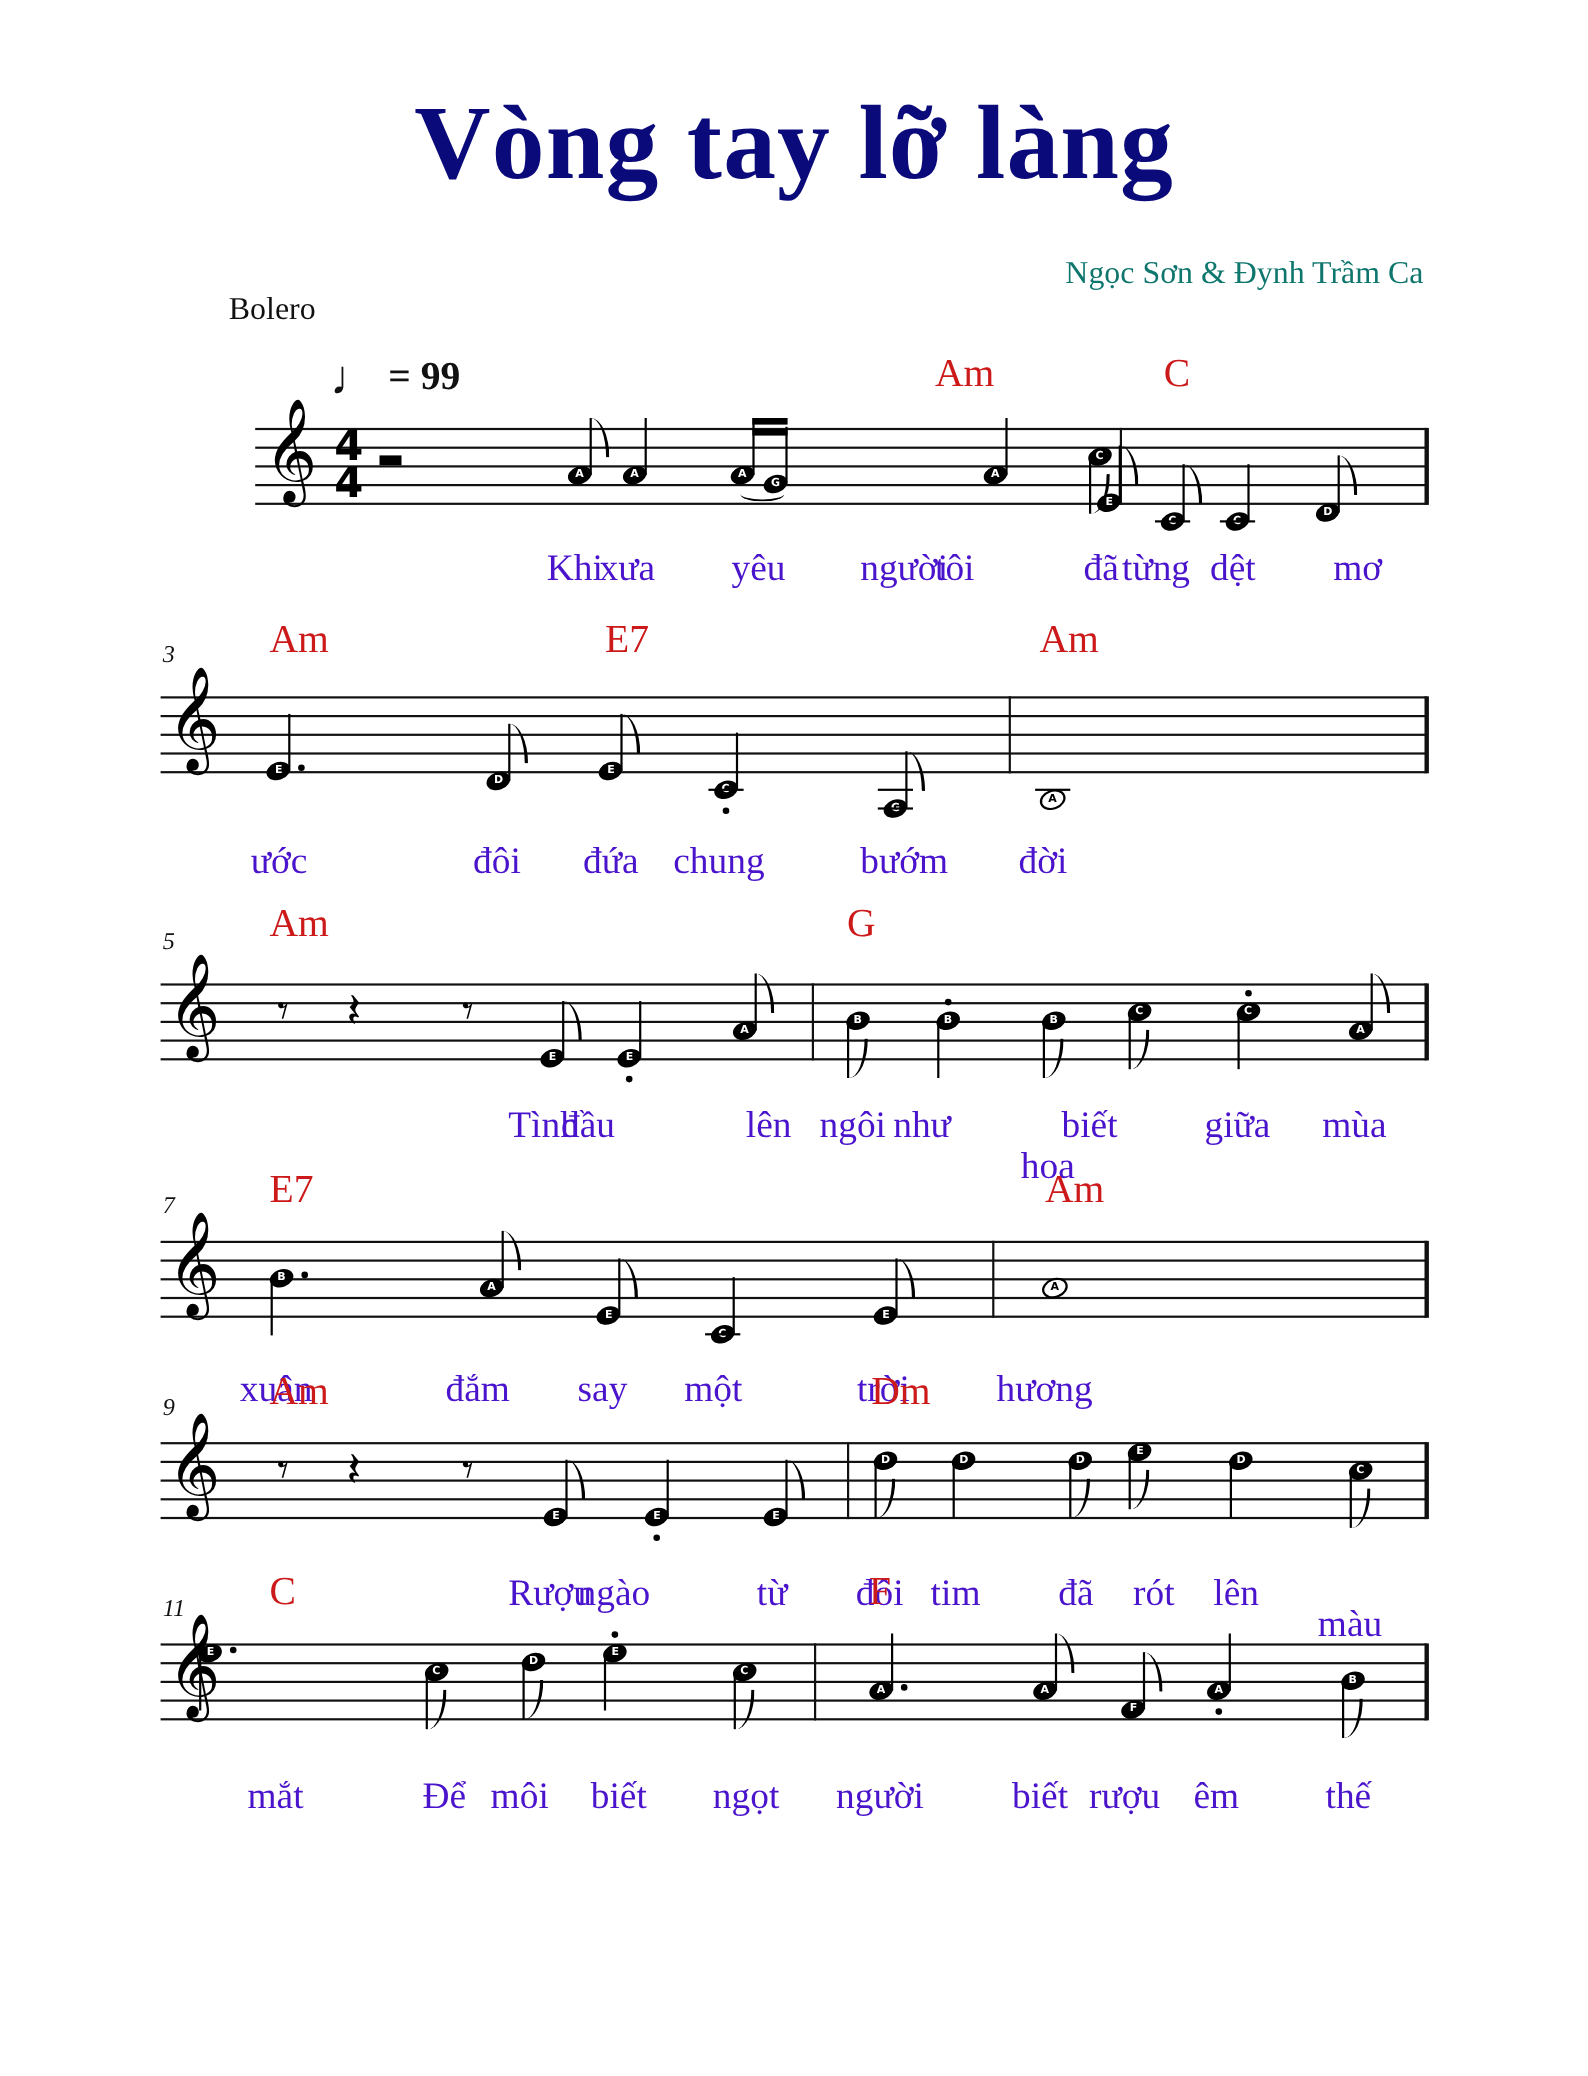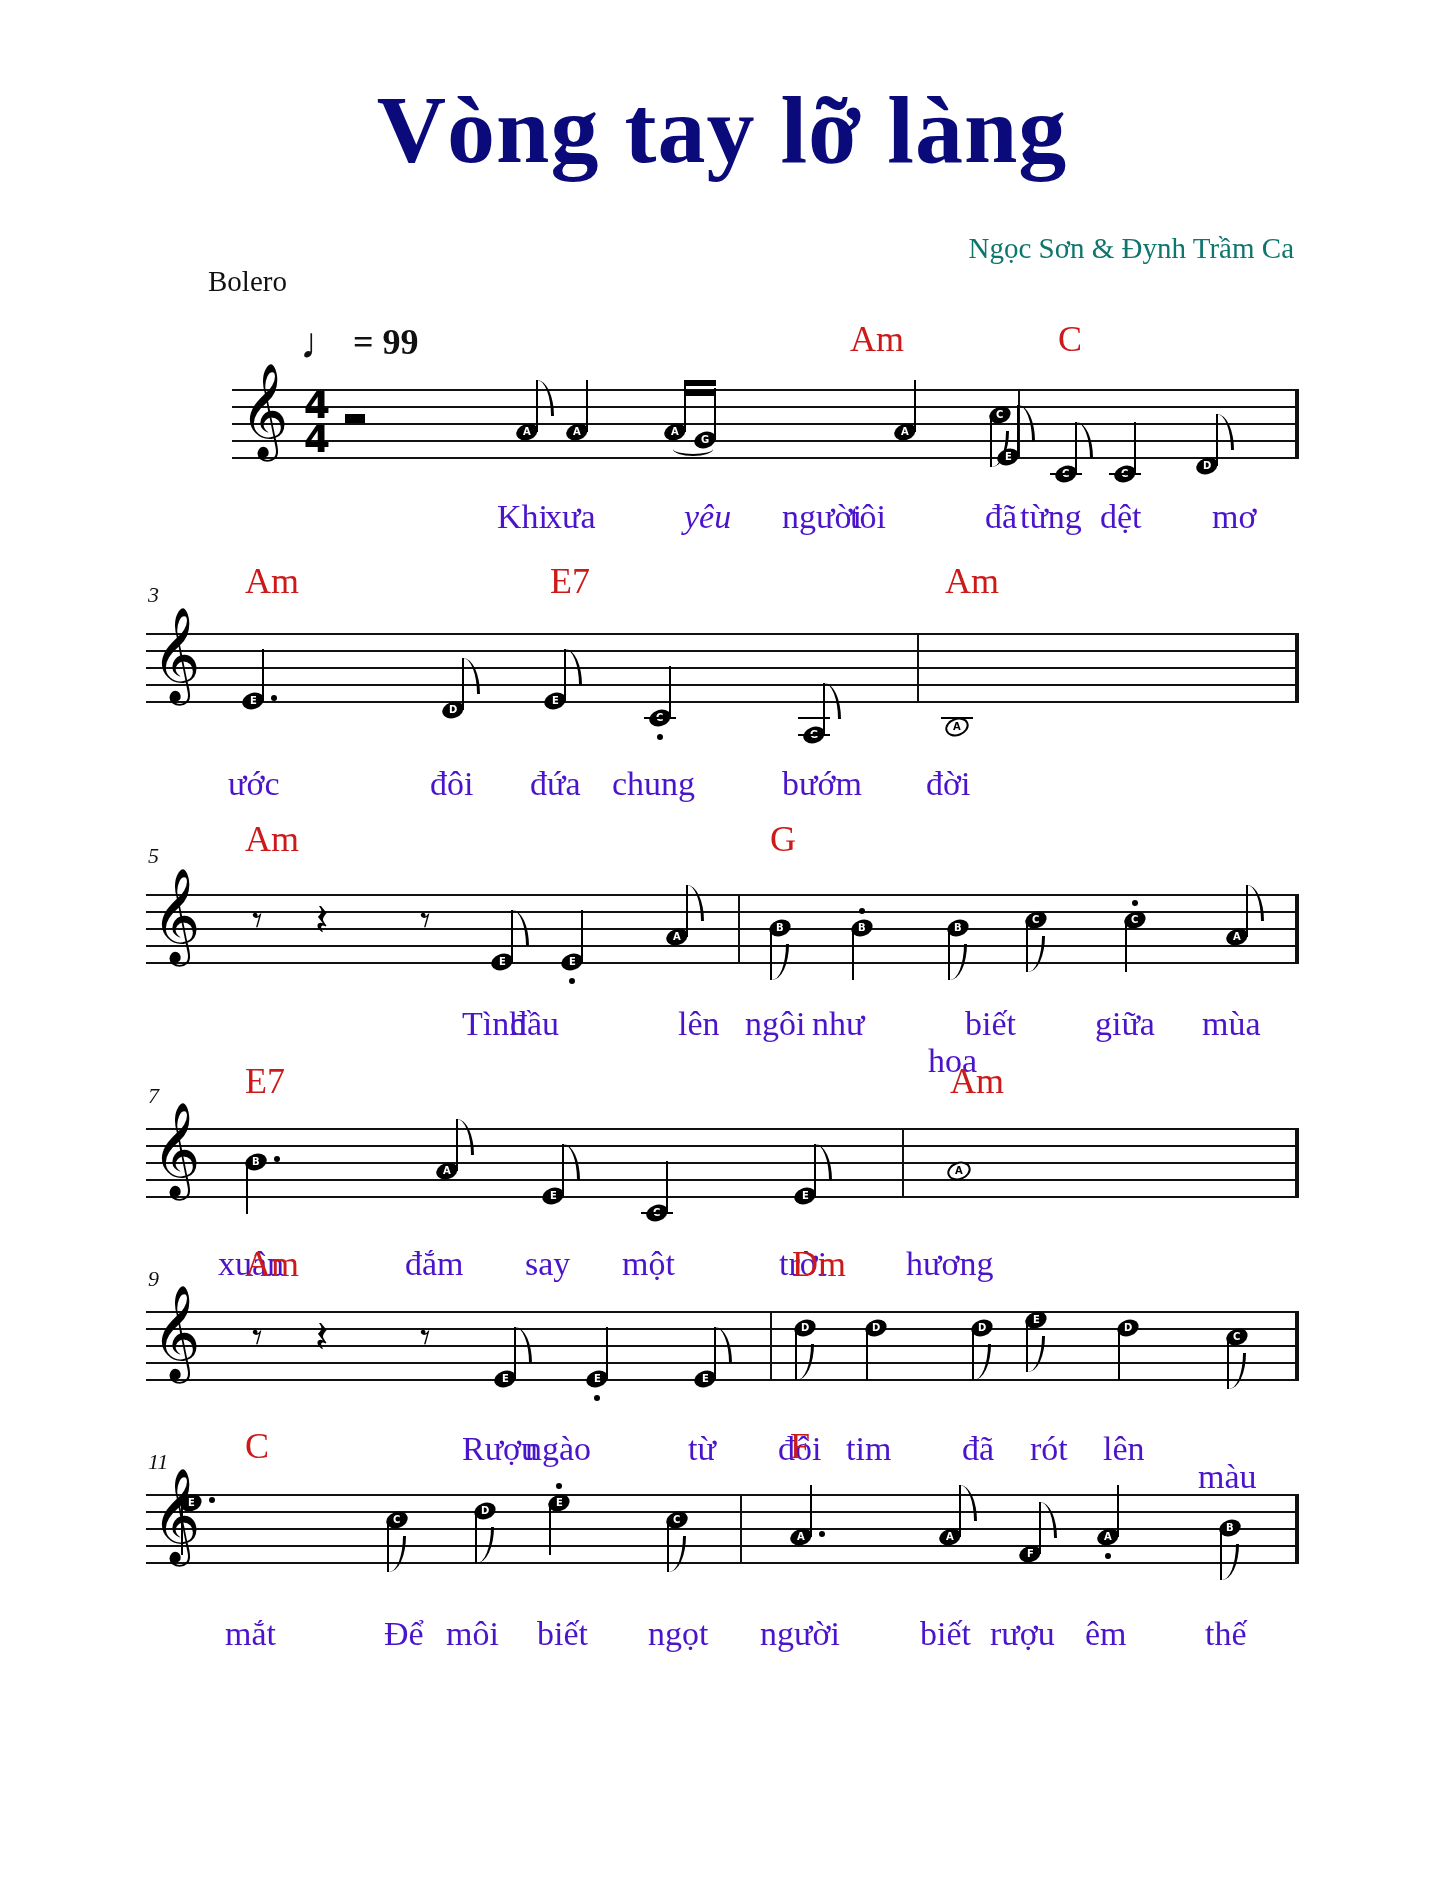--- a/index.html
+++ b/index.html
@@ -56,21 +56,21 @@
       <div class="endbar" style="left: 1295px; top: 389px; height: 70px;"></div>
       <div class="clef" style="left: 240px; top: 369px;">𝄞</div>
       <div class="timesig" style="left: 302px; top: 388px;">
         <div>4</div>
         <div>4</div>
       </div>
       <div class="chord" style="left: 850px; top: 318px;">Am</div>
       <div class="chord" style="left: 1058px; top: 318px;">C</div>
       <div class="lyric" style="left: 497px; top: 498px;">Khi</div>
       <div class="lyric" style="left: 545px; top: 498px;">xưa</div>
-      <div class="lyric" style="left: 684px; top: 498px; font-style: italic;">yêu</div>
+      <div class="lyric" style="left: 665px; top: 498px;">yêu</div>
       <div class="lyric" style="left: 782px; top: 498px;">người</div>
       <div class="lyric" style="left: 850px; top: 498px;">tôi</div>
       <div class="lyric" style="left: 985px; top: 498px;">đã</div>
       <div class="lyric" style="left: 1020px; top: 498px;">từng</div>
       <div class="lyric" style="left: 1100px; top: 498px;">dệt</div>
       <div class="lyric" style="left: 1212px; top: 498px;">mơ</div>
       <div class="halfrest" style="left: 345px; top: 414px;"></div>
       <div class="note" style="left: 527px; top: 431.5px;">
         <div class="head">
           <span>A</span>

